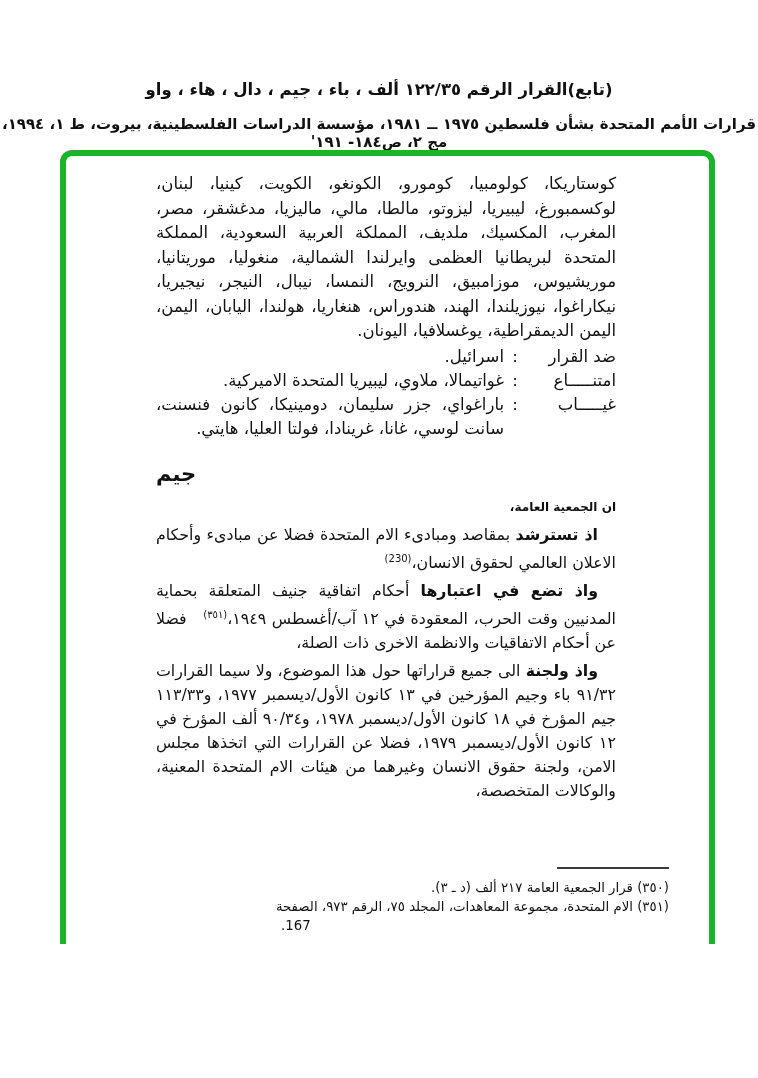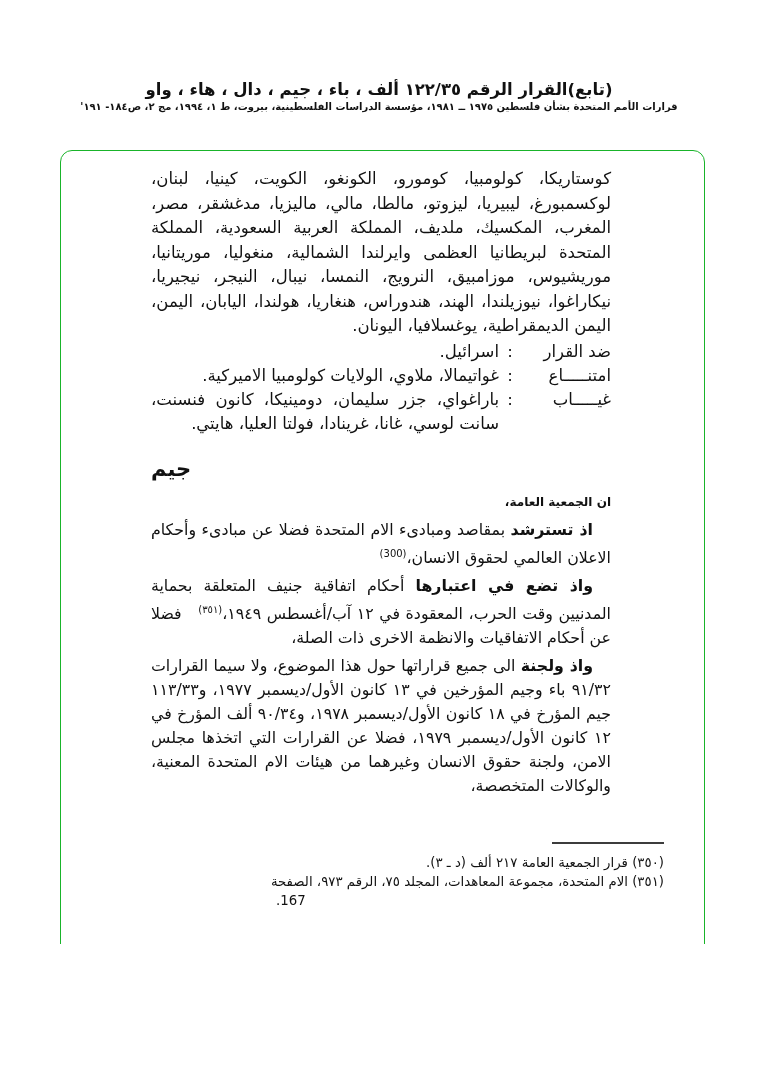--- a/index.html
+++ b/index.html
@@ -8,26 +8,26 @@
     width:758px;height:944px;
     background:#ffffff;
     font-family:"DejaVu Sans",sans-serif;
     color:#111;
     overflow:hidden;
     padding-left:12px;
   }
   
   .header{position:absolute;top:80px;left:0;width:758px;text-align:center;direction:rtl;}
   .header-line1{font-size:16.5px;font-weight:bold;letter-spacing:.2px;}
-  .header-line2{font-size:10px;font-weight:bold;margin-top:2px;letter-spacing:.1px;}
+  .header-line2{font-size:15px;font-weight:bold;margin-top:16px;letter-spacing:.1px;}
   
   .green-box{
     position:absolute;left:60px;top:150px;
     width:643px;height:843px;
-    border:1px solid #22c55e;
+    border:6px solid #22c55e;
     border-radius:12px;
     background:transparent;
   }
   .content{
     direction:rtl;
     padding:16px 93px 0 90px;
     text-align:justify;
   }
   .countries{
     margin:0;
@@ -48,21 +48,21 @@
   .para{
     margin:4px 0 0;
     font-size:15.8px;line-height:24px;
     text-indent:18px;
     text-align:justify;
   }
   .para b{font-weight:bold;}
   .fn-ref{font-size:10px;vertical-align:6px;letter-spacing:0;}
   
   .footnotes{
-    position:absolute;top:691px;right:40px;
+    position:absolute;top:711px;right:40px;
     width:560px;
     direction:rtl;
     font-size:13.3px;line-height:19px;
   }
   .fn-sep{width:112px;border-top:2px solid #3c3c3c;margin-bottom:9px;}
   .fn{text-align:right;}
   .fn-cont{text-align:left;padding-left:172px;}
   
   .page-number{
     position:absolute;left:0;top:1026px;width:758px;
@@ -87,34 +87,34 @@
 
       <div class="votes">
         <div class="vote-row">
           <span class="vote-label">ضد القرار</span>
           <span class="vote-colon">:</span>
           <span class="vote-value">اسرائيل.</span>
         </div>
         <div class="vote-row">
           <span class="vote-label">امتنـــــاع</span>
           <span class="vote-colon">:</span>
-          <span class="vote-value">غواتيمالا، ملاوي، الولايات كولومبيا الاميركية.</span>
+          <span class="vote-value">غواتيمالا، ملاوي، ليبيريا المتحدة الاميركية.</span>
         </div>
         <div class="vote-row">
           <span class="vote-label">غيـــــاب</span>
           <span class="vote-colon">:</span>
           <span class="vote-value">باراغواي، جزر سليمان، دومينيكا، كانون فنسنت، سانت لوسي، غانا، غرينادا، فولتا العليا، هايتي.</span>
         </div>
       </div>
 
       <div class="section-heading">جيم</div>
 
       <p class="assembly">ان الجمعية العامة،</p>
 
-      <p class="para"><b>اذ تسترشد</b><span> بمقاصد ومبادىء الام المتحدة فضلا عن مبادىء وأحكام الاعلان العالمي لحقوق الانسان،</span><span class="fn-ref">(300)</span></p>
+      <p class="para"><b>اذ تسترشد</b><span> بمقاصد ومبادىء الام المتحدة فضلا عن مبادىء وأحكام الاعلان العالمي لحقوق الانسان،</span><span class="fn-ref">(230)</span></p>
 
       <p class="para"><b>واذ تضع في اعتبارها</b><span> أحكام اتفاقية جنيف المتعلقة بحماية المدنيين وقت الحرب، المعقودة في ١٢ آب/أغسطس ١٩٤٩،</span><span class="fn-ref">(٣٥١)</span><span>&nbsp;&nbsp; فضلا عن أحكام الاتفاقيات والانظمة الاخرى ذات الصلة،</span></p>
 
       <p class="para"><b>واذ ولجنة</b><span> الى جميع قراراتها حول هذا الموضوع، ولا سيما القرارات ٩١/٣٢ باء وجيم المؤرخين في ١٣ كانون الأول/ديسمبر ١٩٧٧، و١١٣/٣٣ جيم المؤرخ في ١٨ كانون الأول/ديسمبر ١٩٧٨، و٩٠/٣٤ ألف المؤرخ في ١٢ كانون الأول/ديسمبر ١٩٧٩، فضلا عن القرارات التي اتخذها مجلس الامن، ولجنة حقوق الانسان وغيرهما من هيئات الام المتحدة المعنية، والوكالات المتخصصة،</span></p>
 
     </div>
 
     <div class="footnotes">
       <div class="fn-sep"></div>
       <div class="fn">(٣٥٠) قرار الجمعية العامة ٢١٧ ألف (د ـ ٣).</div>

